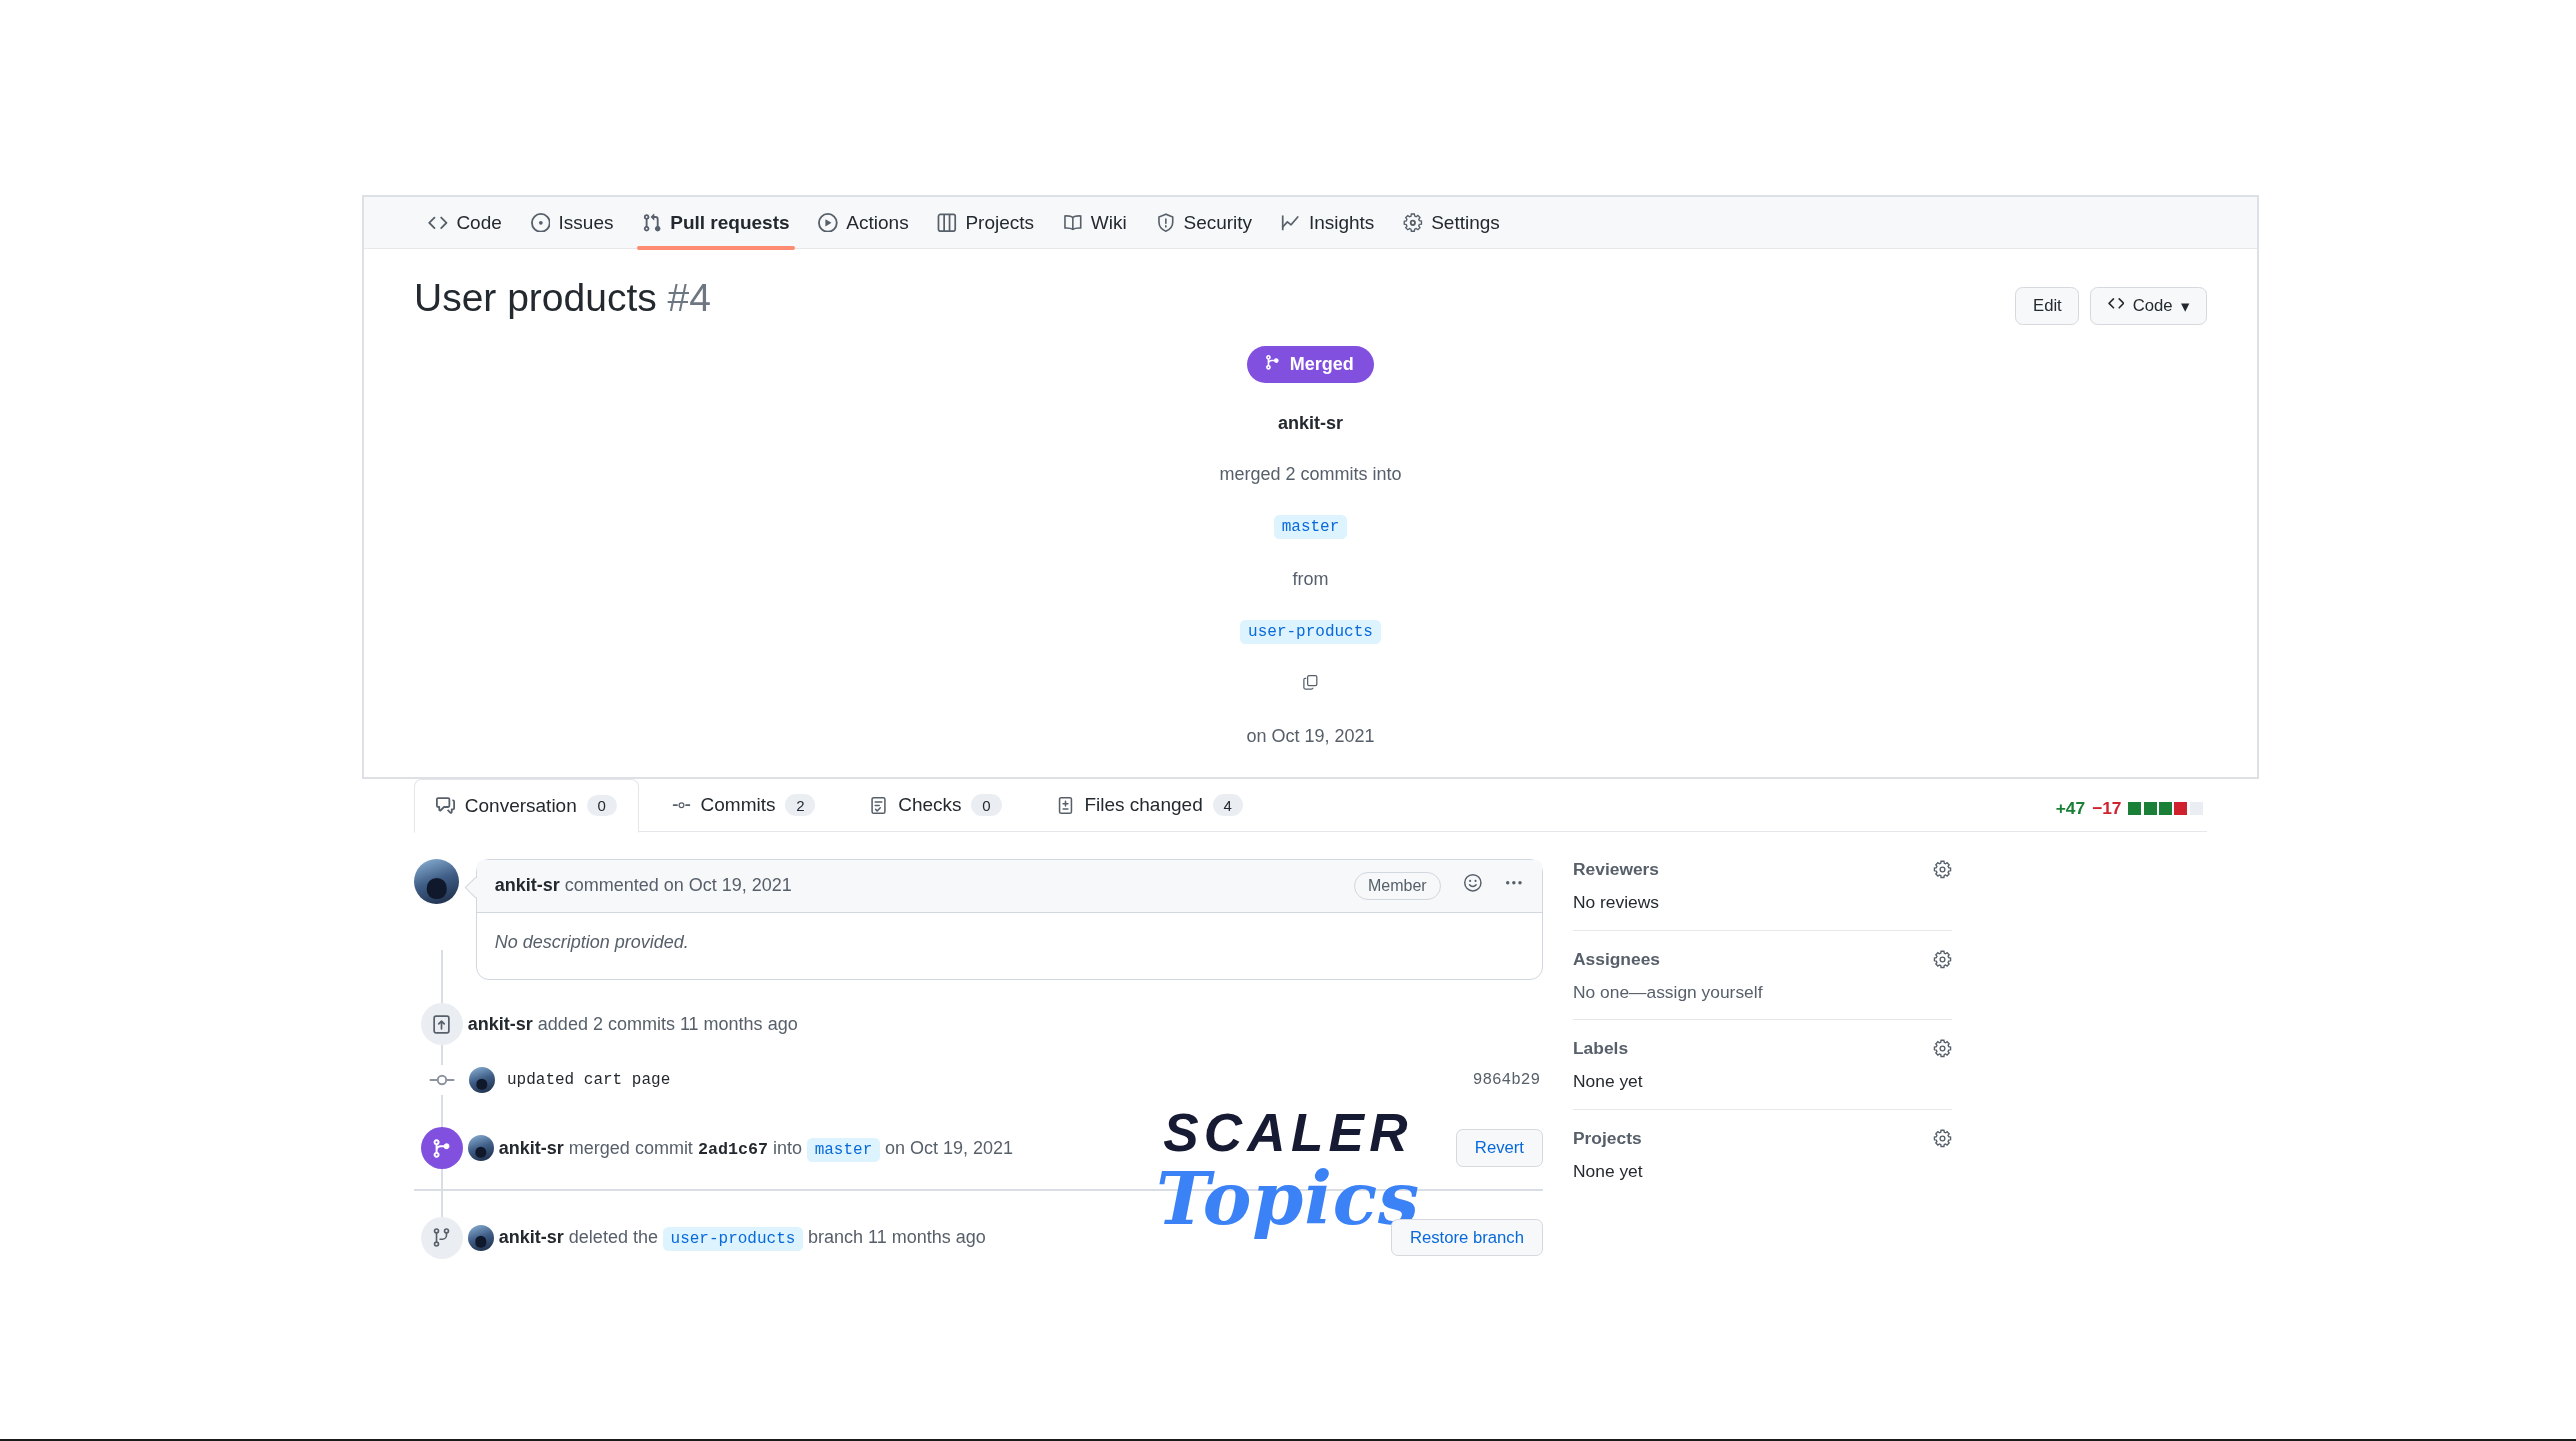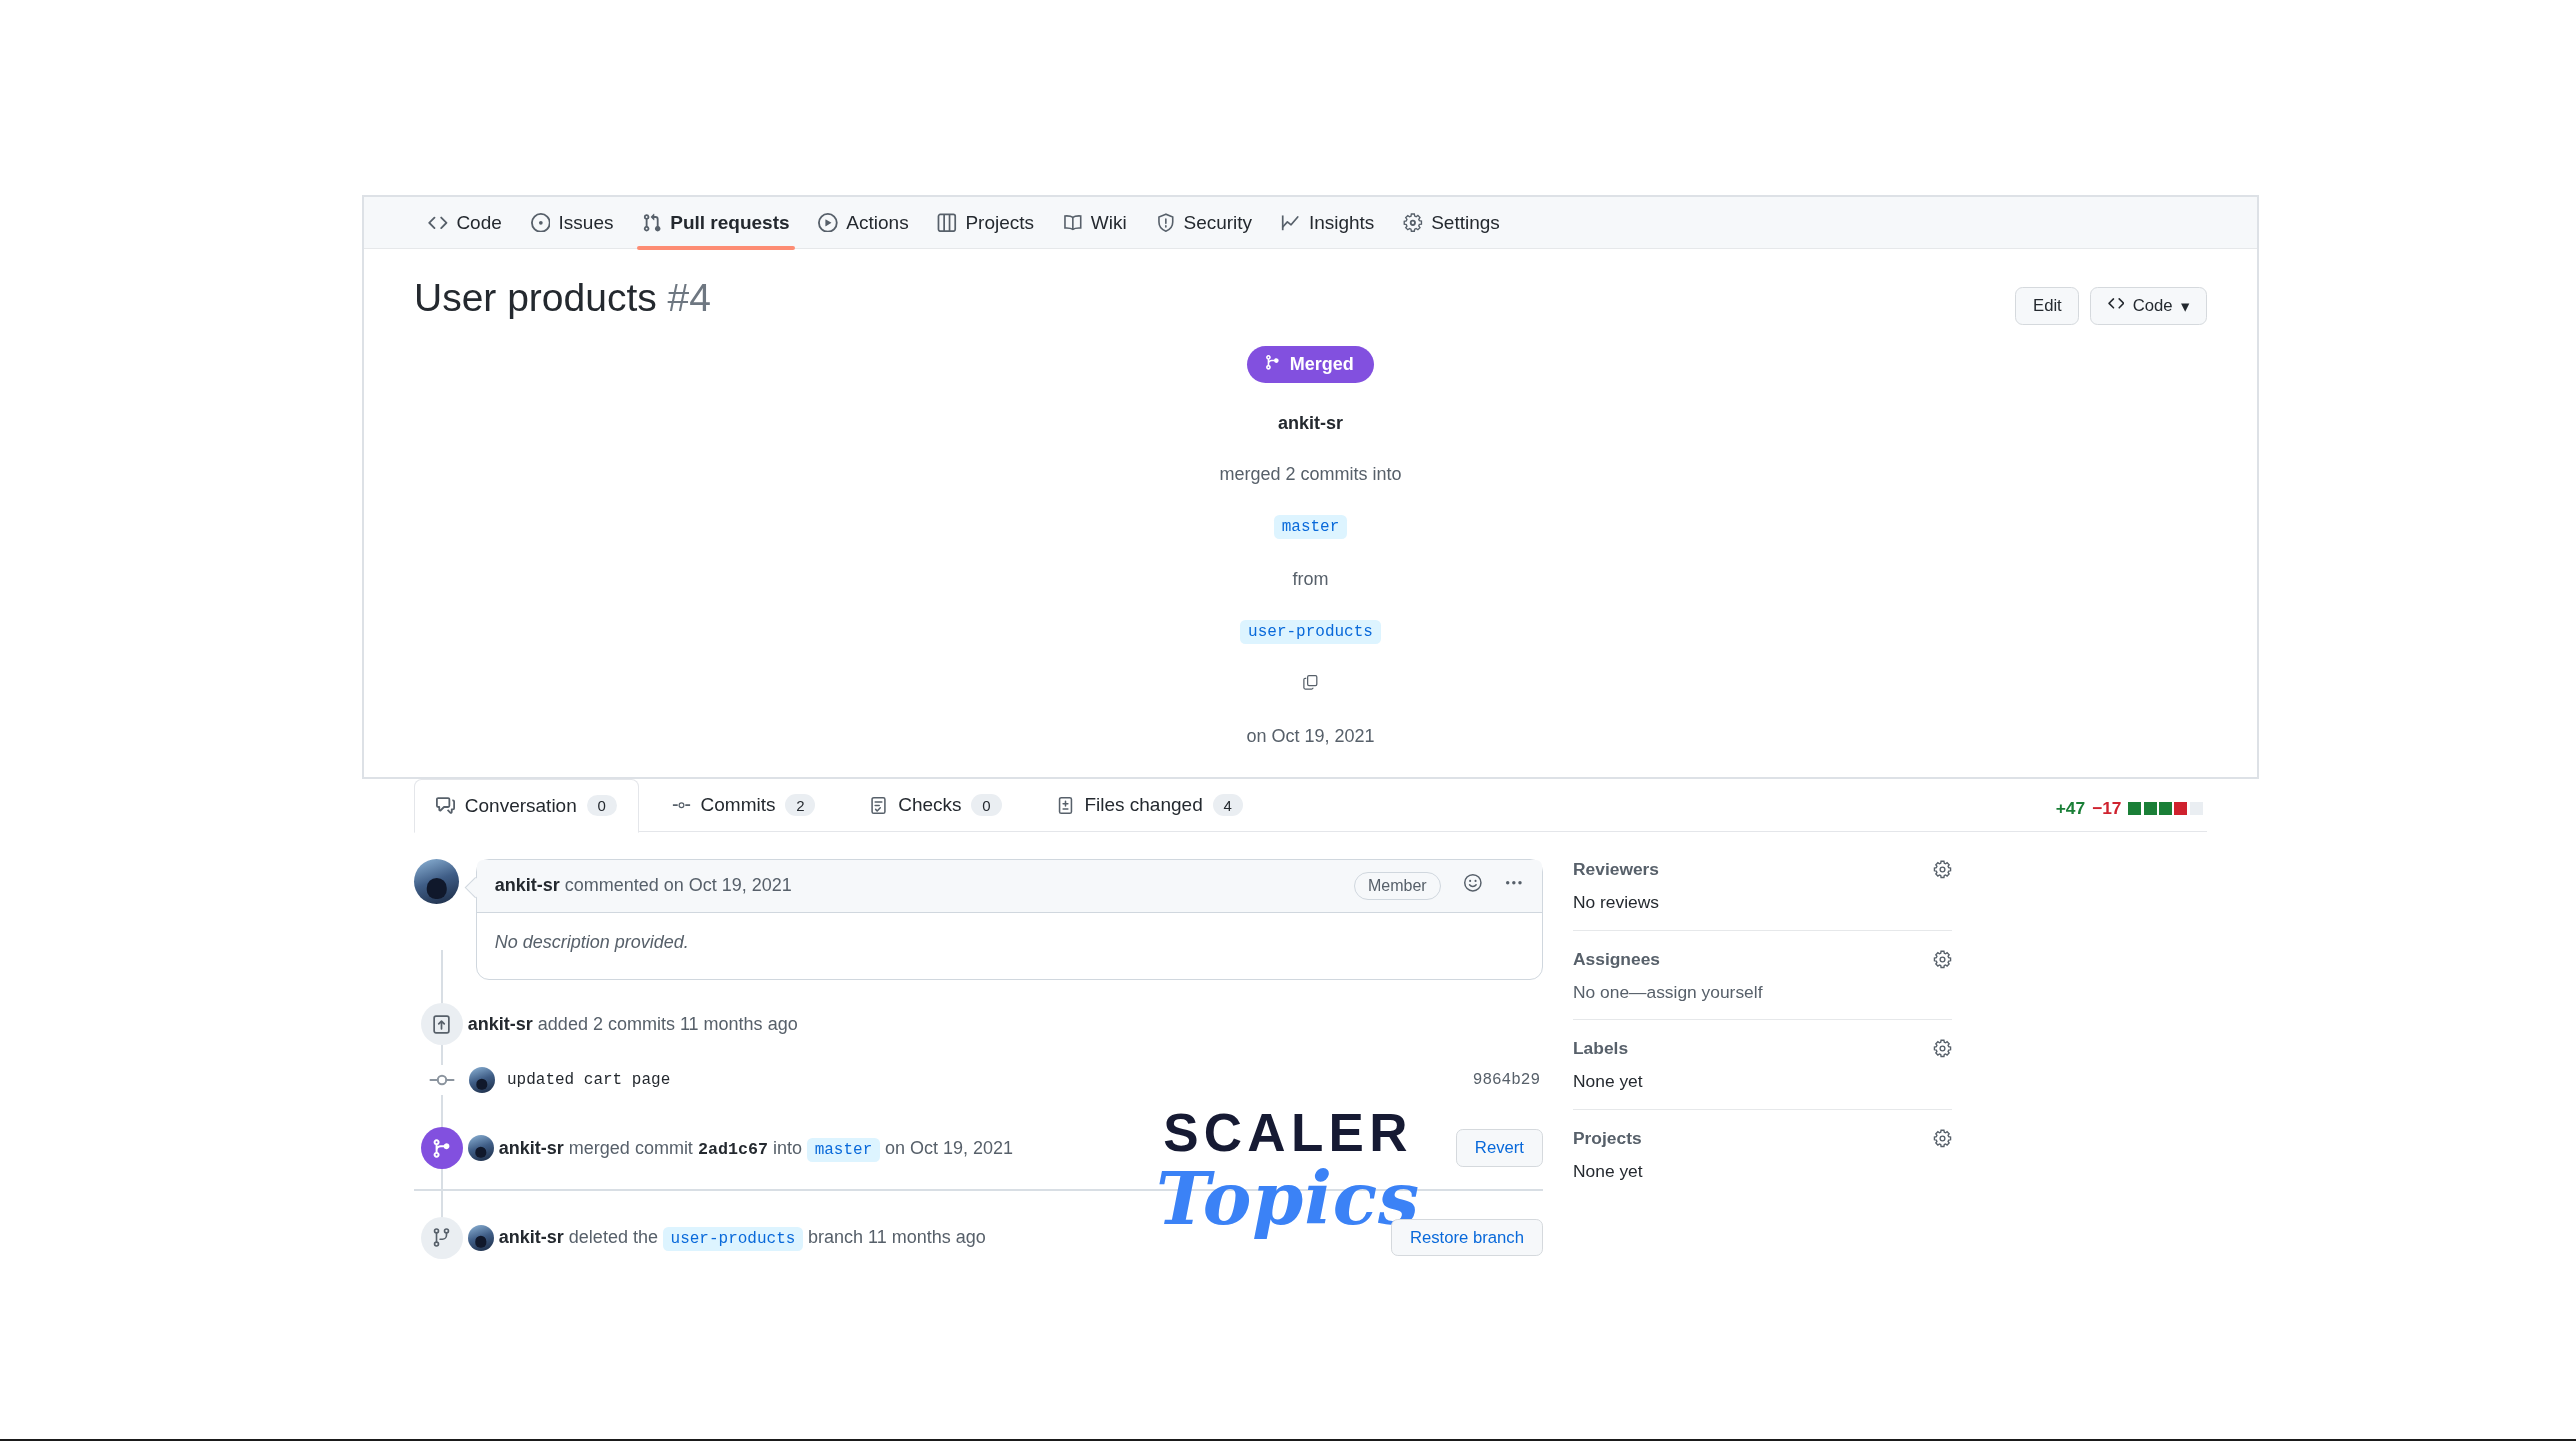--- a/index.html
+++ b/index.html
@@ -346,20 +346,21 @@
     left: 0; right: 0;
     top: 1102px;
     text-align: center;
   }
   .logo-scaler {
     font-size: 53px;
     font-weight: bold;
     letter-spacing: 5.3px;
     color: #161a33;
     font-family: "Liberation Sans", sans-serif;
+    font-style: italic;
   }
   .logo-topics {
     font-size: 73px;
     color: #e91e63;
     font-family: "DejaVu Serif", serif;
     font-style: italic;
     font-weight: bold;
     margin-top: -7.6px;
     letter-spacing: 0.8px;
   }

